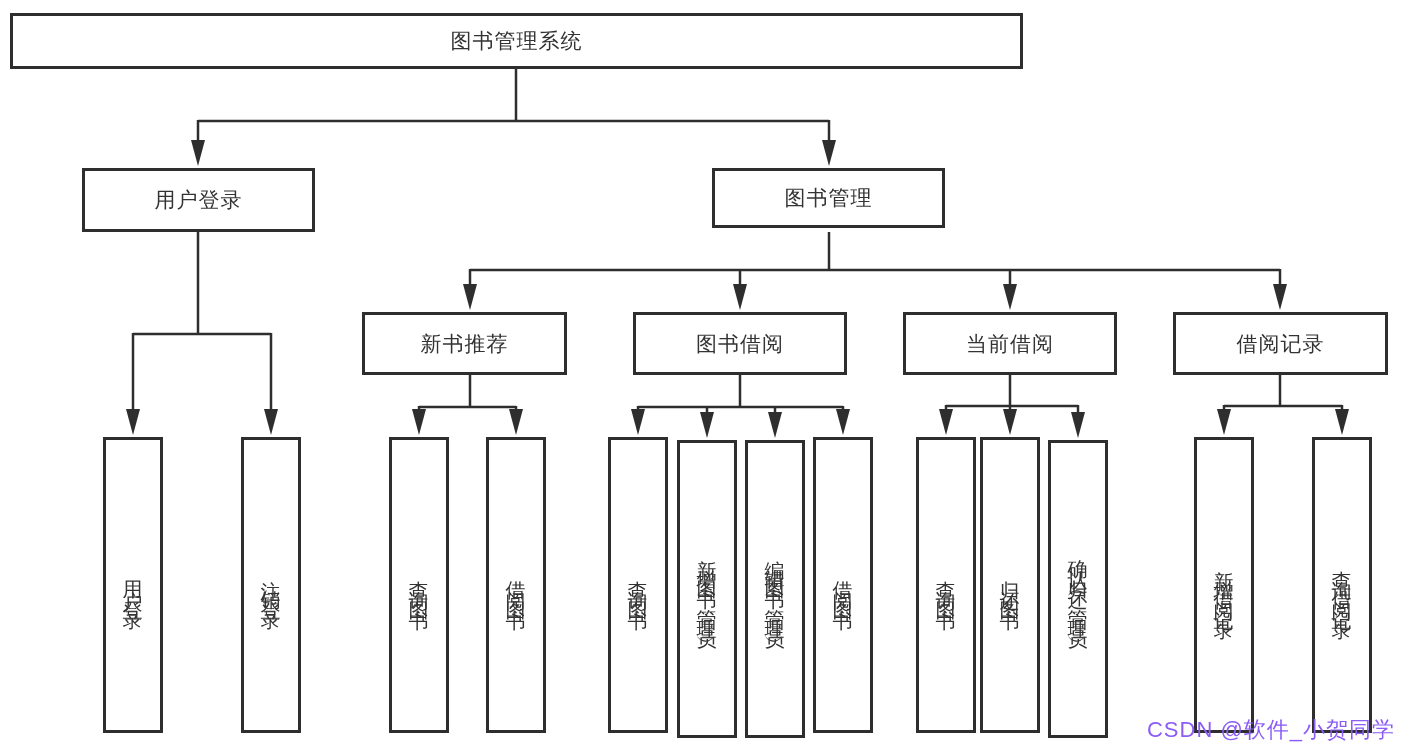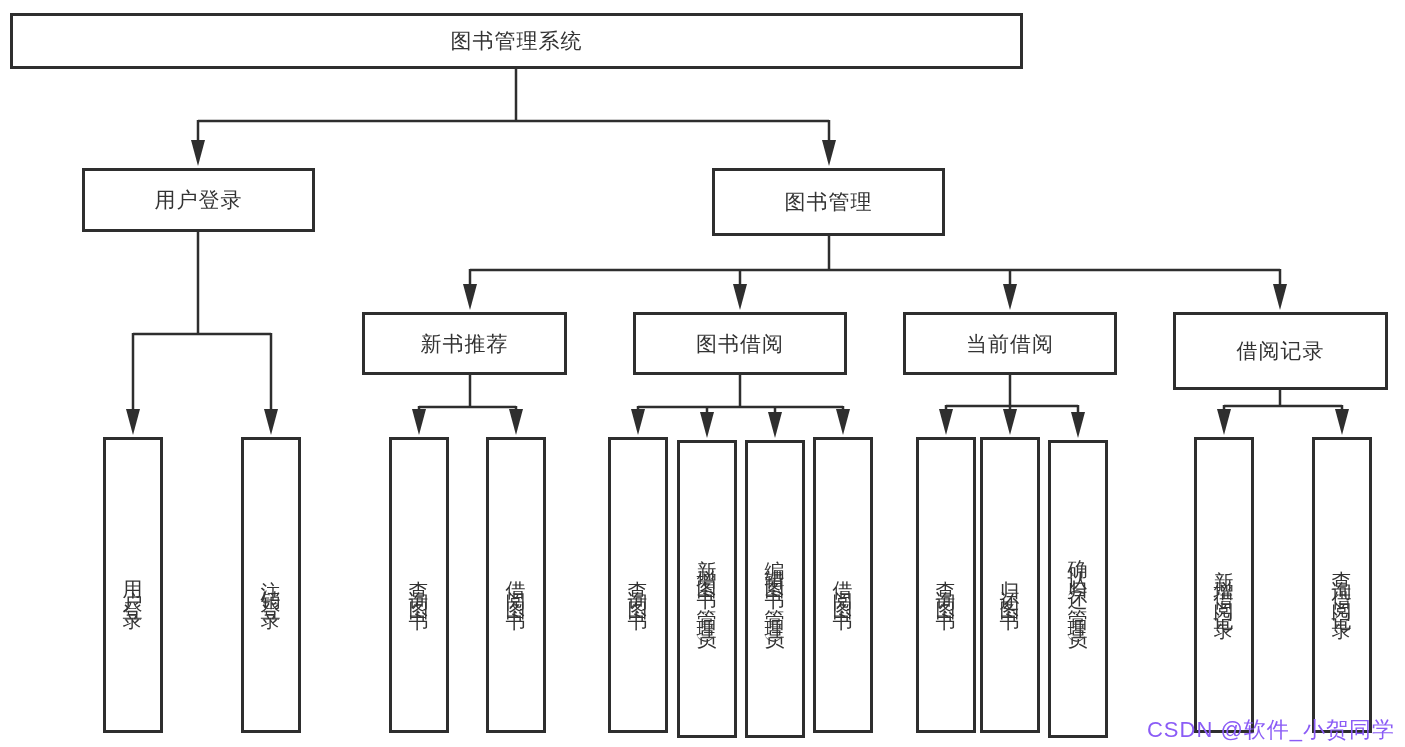--- a/index.html
+++ b/index.html
@@ -145,34 +145,34 @@
     </g>
   </svg>
 
   <div class="node hbox" style="left:10px; top:13px; width:1013px; height:56px;">
     <span>图书管理系统</span>
   </div>
 
   <div class="node hbox" style="left:82px; top:168px; width:233px; height:64px;">
     <span>用户登录</span>
   </div>
-  <div class="node hbox" style="left:712px; top:168px; width:233px; height:68px;">
+  <div class="node hbox" style="left:712px; top:168px; width:233px; height:60px;">
     <span>图书管理</span>
   </div>
 
   <div class="node hbox" style="left:362px; top:312px; width:205px; height:63px;">
     <span>新书推荐</span>
   </div>
   <div class="node hbox" style="left:633px; top:312px; width:214px; height:63px;">
     <span>图书借阅</span>
   </div>
   <div class="node hbox" style="left:903px; top:312px; width:214px; height:63px;">
     <span>当前借阅</span>
   </div>
-  <div class="node hbox" style="left:1173px; top:312px; width:215px; height:78px;">
+  <div class="node hbox" style="left:1173px; top:312px; width:215px; height:63px;">
     <span>借阅记录</span>
   </div>
 
   <div class="node vbox" style="left:103px;">
     <span>用户登录</span>
   </div>
   <div class="node vbox" style="left:241px;">
     <span>注销登录</span>
   </div>
 

